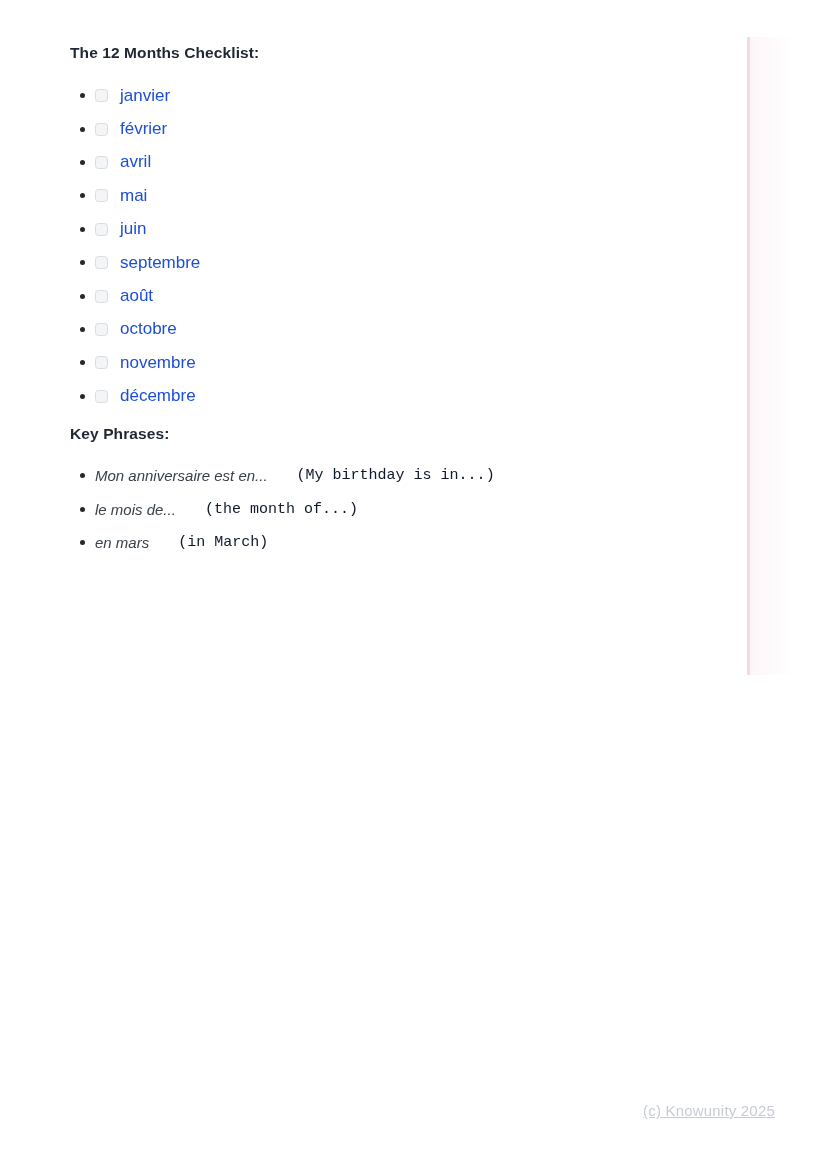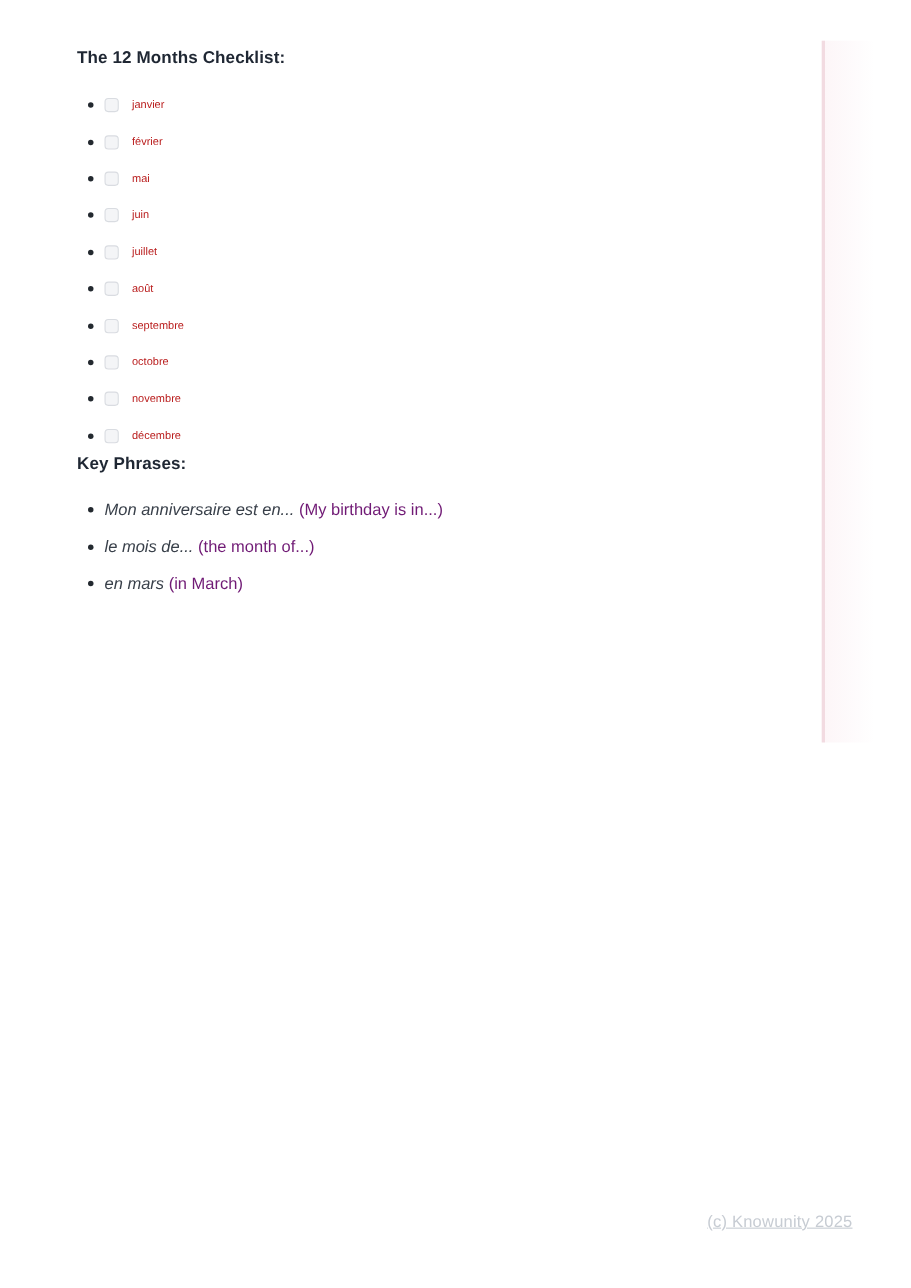--- a/index.html
+++ b/index.html
@@ -29,21 +29,21 @@
 
   .content { position: absolute; left: 70px; top: 44px; width: 620px; }
 
   h2.section-title {
     font-size: 15.5px;
     font-weight: 700;
     color: #1f2733;
     line-height: 17px;
     letter-spacing: 0.1px;
   }
-  h2.key-title { margin-top: 0; }
+  h2.key-title { margin-top: 12px; }
 
   ul { list-style: none; }
   ul.months { margin-top: 18px; }
   ul.months li {
     position: relative;
     height: 33.4px;
     display: flex;
     align-items: center;
     padding-left: 50px;
   }
@@ -59,42 +59,44 @@
     position: absolute;
     left: 25px; top: 50%;
     width: 13px; height: 13px;
     margin-top: -6.5px;
     border: 1px solid #d9dce1;
     border-radius: 3.5px;
     background: #f4f5f7;
     cursor: pointer;
   }
   .month-label {
-    font-size: 10px;
-    color: #b91c1c;
+    font-size: 17px;
+    color: #1d4ed8;
   }
 
   ul.phrases { margin-top: 17px; }
   ul.phrases li {
     position: relative;
     height: 33.5px;
     display: flex;
     align-items: center;
     padding-left: 25px;
+    gap: 20px;
   }
   .phrase-fr {
     font-style: italic;
     font-size: 15px;
     color: #39404a;
   }
   .phrase-en {
     font-style: normal;
     font-size: 15px;
-    color: #701a75;
+    color: #0f172a;
     white-space: pre;
+    font-family: Liberation Mono, monospace;
   }
 
   .footer-copyright {
     position: absolute;
     right: 53px;
     top: 1102px;
     font-size: 15px;
     color: #c7ccd3;
     letter-spacing: 0.2px;
     text-decoration: underline;
@@ -119,41 +121,41 @@
           <span class="month-label">janvier</span>
         </li>
       <li>
           <span class="bullet"></span>
           <span class="checkbox"></span>
           <span class="month-label">février</span>
         </li>
       <li>
           <span class="bullet"></span>
           <span class="checkbox"></span>
+          <span class="month-label">avril</span>
+        </li>
+      <li>
+          <span class="bullet"></span>
+          <span class="checkbox"></span>
           <span class="month-label">mai</span>
         </li>
       <li>
           <span class="bullet"></span>
           <span class="checkbox"></span>
           <span class="month-label">juin</span>
         </li>
       <li>
           <span class="bullet"></span>
           <span class="checkbox"></span>
-          <span class="month-label">juillet</span>
+          <span class="month-label">septembre</span>
         </li>
       <li>
           <span class="bullet"></span>
           <span class="checkbox"></span>
           <span class="month-label">août</span>
-        </li>
-      <li>
-          <span class="bullet"></span>
-          <span class="checkbox"></span>
-          <span class="month-label">septembre</span>
         </li>
       <li>
           <span class="bullet"></span>
           <span class="checkbox"></span>
           <span class="month-label">octobre</span>
         </li>
       <li>
           <span class="bullet"></span>
           <span class="checkbox"></span>
           <span class="month-label">novembre</span>

